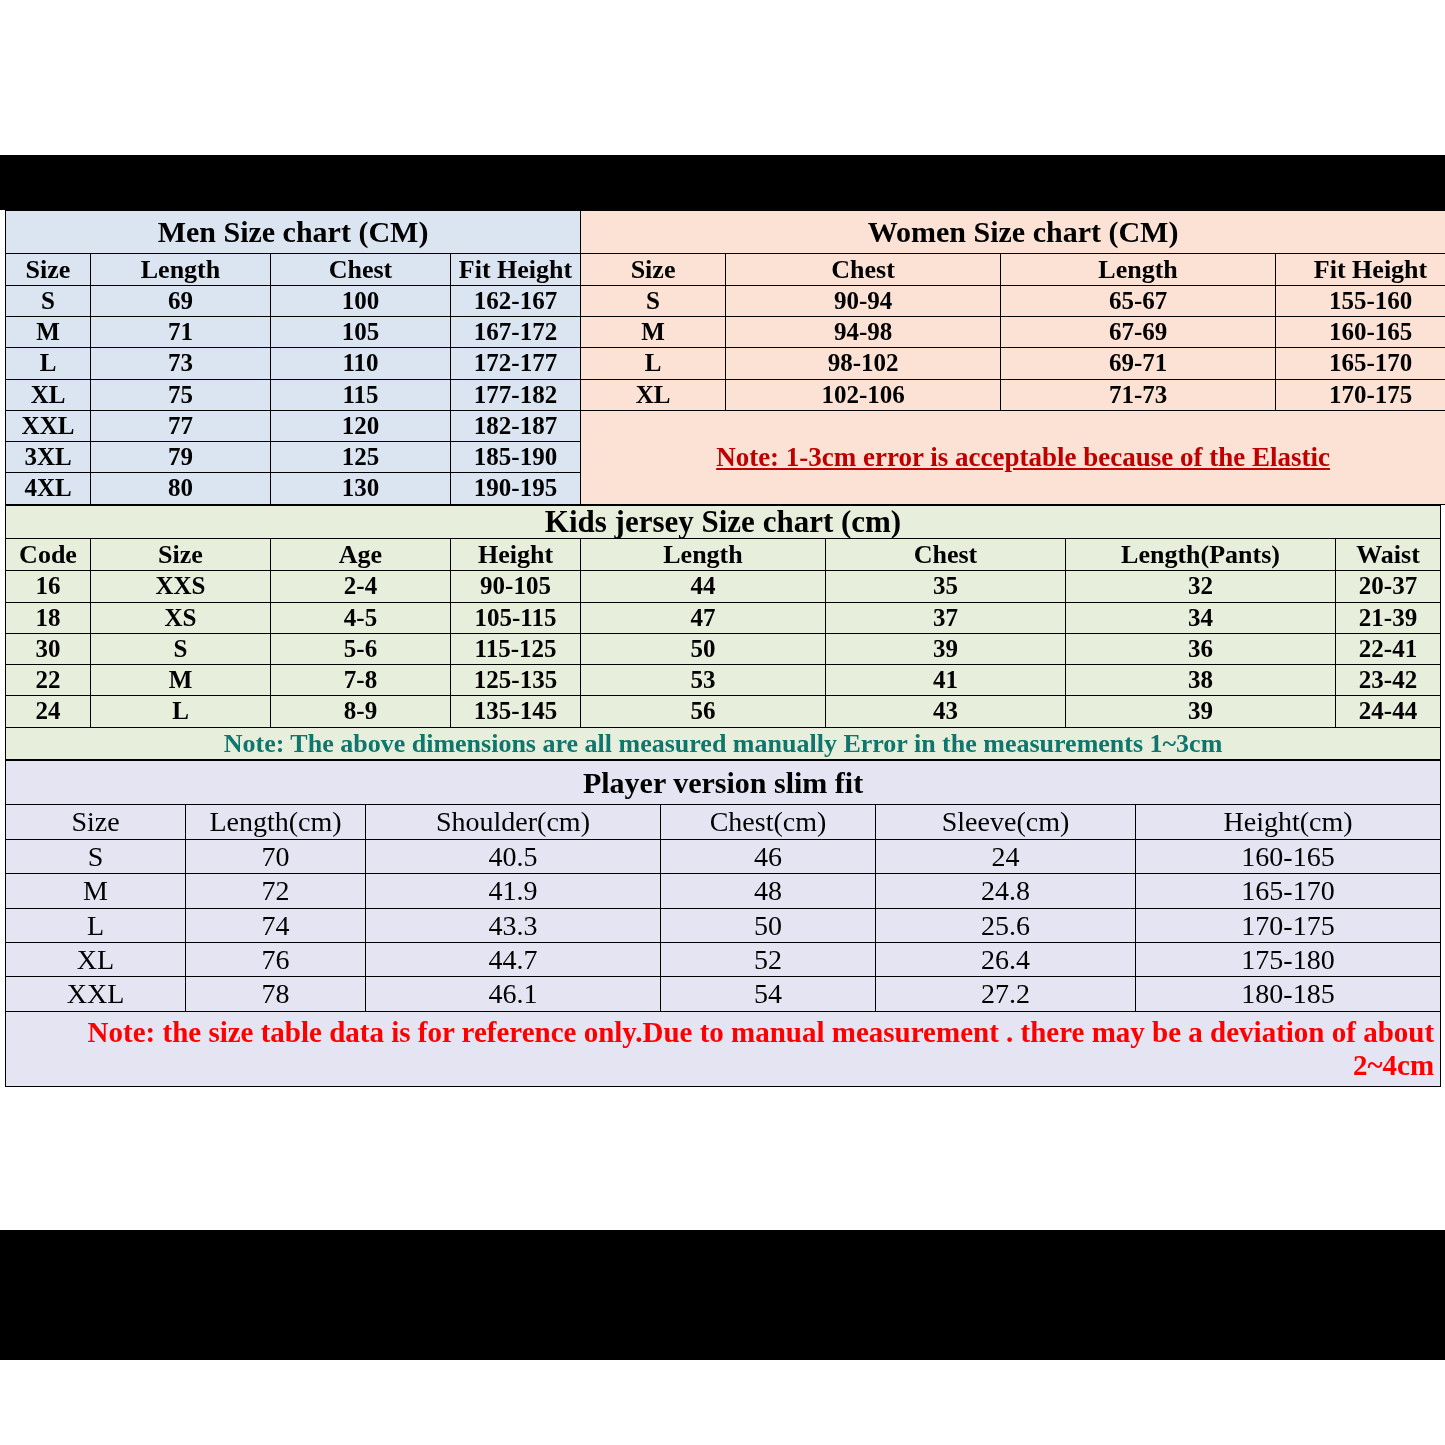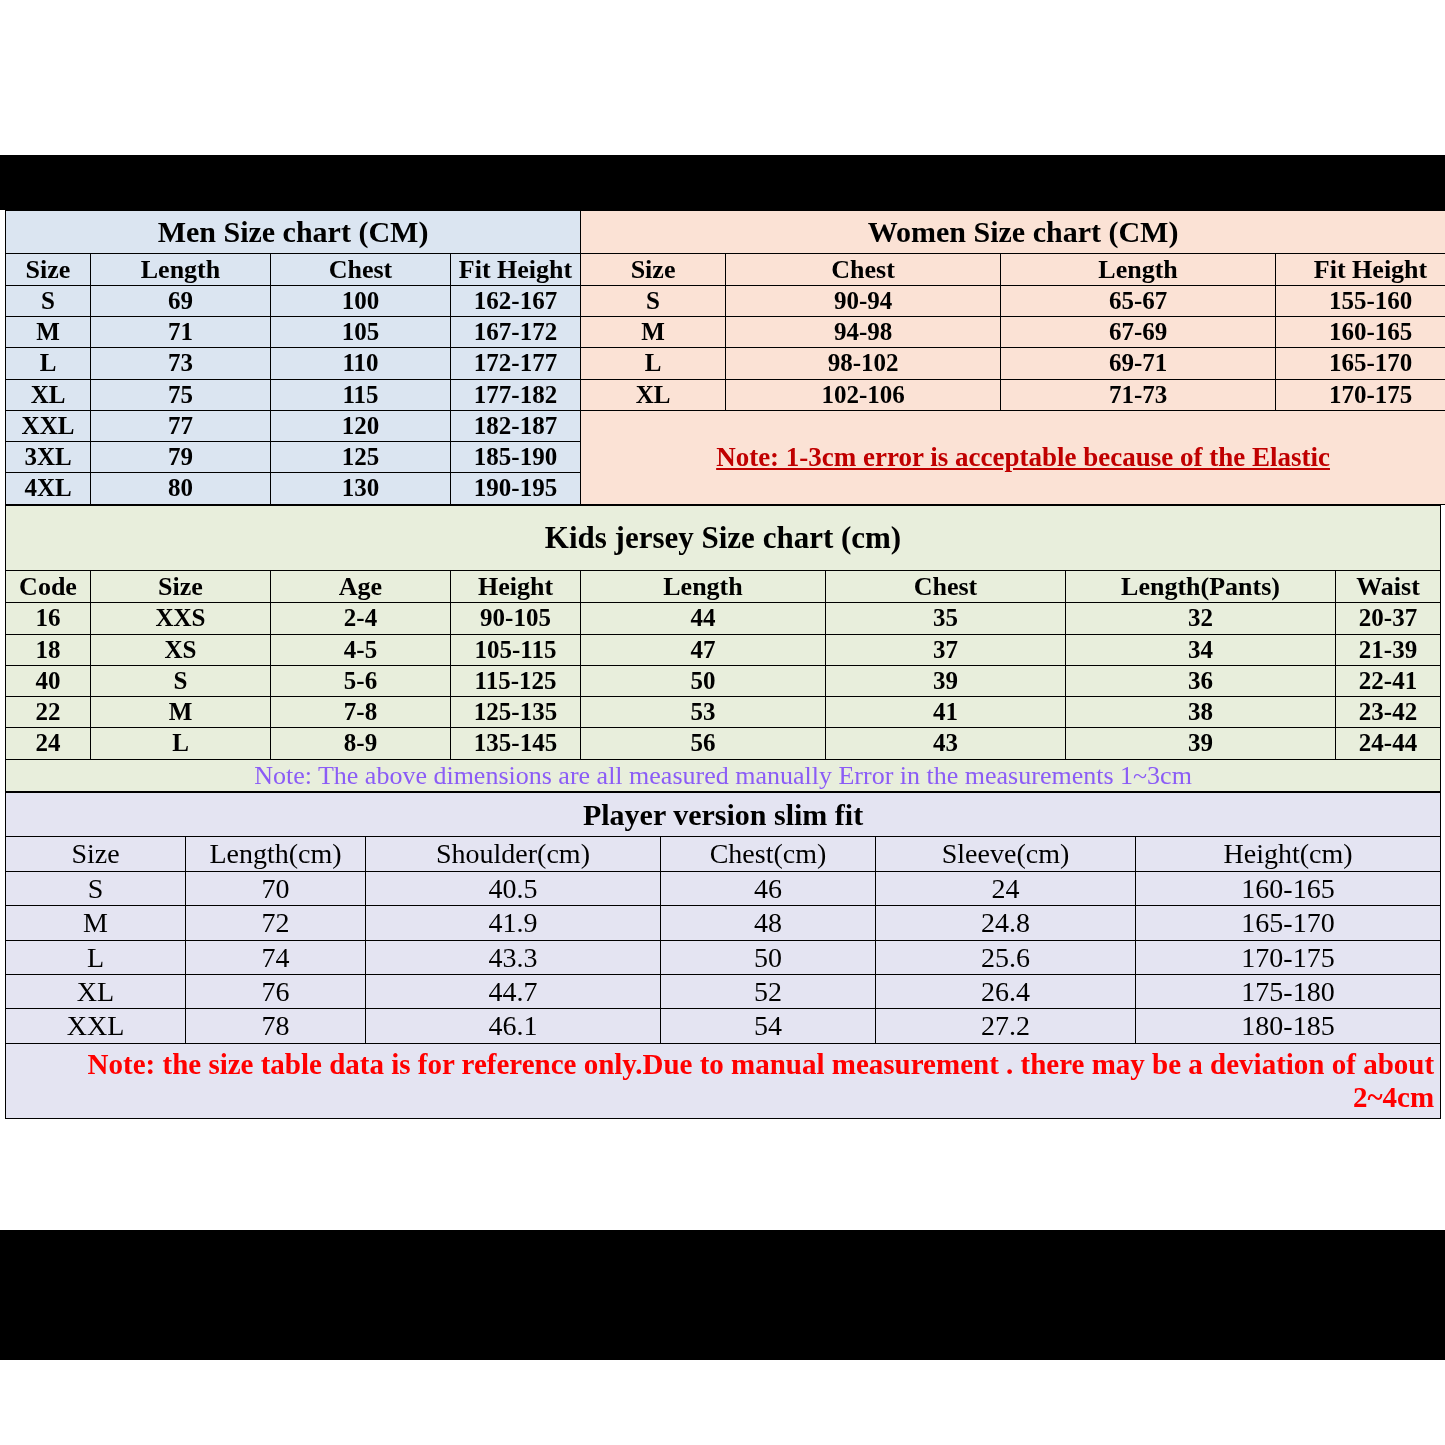--- a/index.html
+++ b/index.html
@@ -50,25 +50,25 @@
   .women-cell { background: #fbe2d5; }
   .title-row td { font-size: 30px; padding: 5px 2px; margin-left: 29px; }
   .hdr td { font-size: 26px; }
   .note-red {
     color: #c00000;
     font-size: 27px;
     font-weight: 700;
     text-decoration: underline;
   }
   .kids-cell { background: #e8eedc; }
-  .kids-title td { font-size: 31px; padding: 16px 2px; }
+  .kids-title td { font-size: 31px; padding: 0 2px; }
   .kids-note {
-    color: #8b5cf6;
+    color: #0f766e;
     font-size: 26px;
-    font-weight: 400;
+    font-weight: 700;
     background: #e8eedc;
   }
   .player-cell { background: #e4e4f2; }
   .player-title td { font-size: 30px; padding: 6px 2px; }
   .player-hdr td { font-size: 28px; font-weight: 400; }
   .player-body td { font-size: 28px; font-weight: 400; }
   .final-note {
     color: #ff0000;
     font-size: 29px;
     font-weight: 700;
@@ -218,21 +218,21 @@
           <td class="kids-cell">18</td>
           <td class="kids-cell">XS</td>
           <td class="kids-cell">4-5</td>
           <td class="kids-cell">105-115</td>
           <td class="kids-cell">47</td>
           <td class="kids-cell">37</td>
           <td class="kids-cell">34</td>
           <td class="kids-cell">21-39</td>
         </tr>
         <tr>
-          <td class="kids-cell">40</td>
+          <td class="kids-cell">30</td>
           <td class="kids-cell">S</td>
           <td class="kids-cell">5-6</td>
           <td class="kids-cell">115-125</td>
           <td class="kids-cell">50</td>
           <td class="kids-cell">39</td>
           <td class="kids-cell">36</td>
           <td class="kids-cell">22-41</td>
         </tr>
         <tr>
           <td class="kids-cell">22</td>

